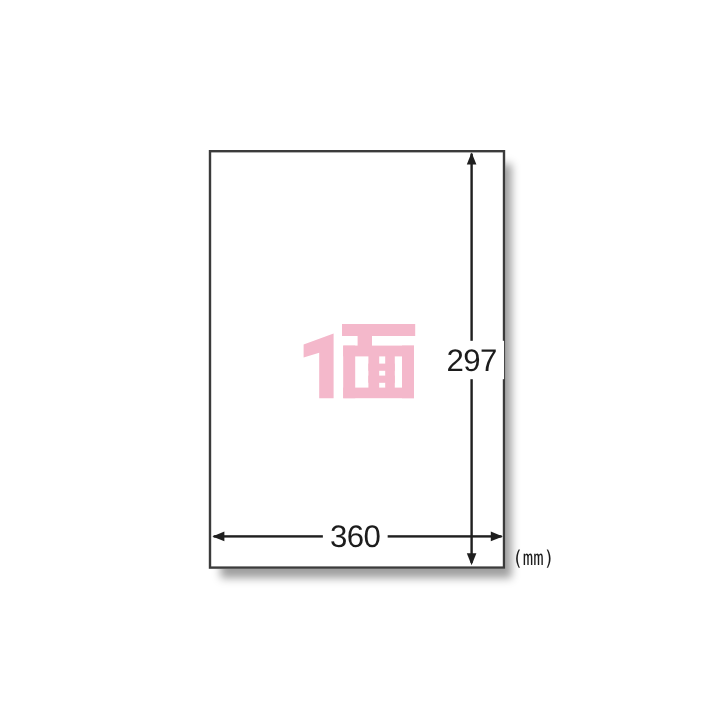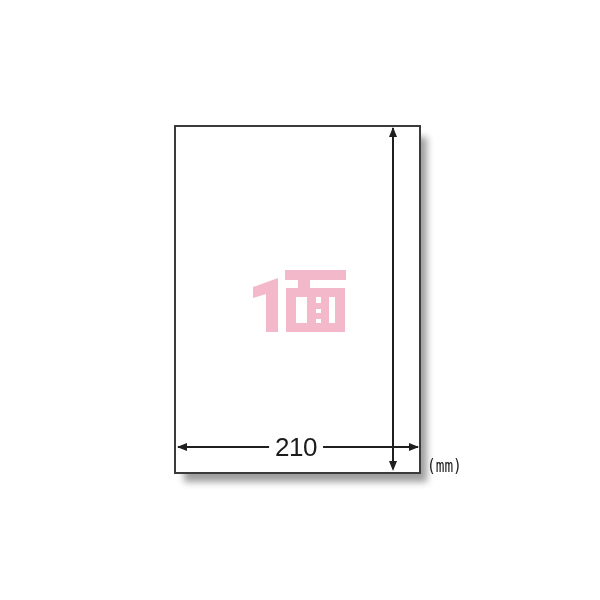--- a/index.html
+++ b/index.html
@@ -140,21 +140,22 @@
       <rect x="57" y="26" width="9" height="28"></rect>
       <rect x="71" y="26" width="8" height="28"></rect>
       <rect x="57" y="33" width="22" height="6"></rect>
       <rect x="57" y="43" width="22" height="6"></rect>
     </g>
   </svg>
 
   <div class="dim-line vline"></div>
   <div class="arrow arrow-up"></div>
   <div class="arrow arrow-down"></div>
+  <div class="dim-value height-value">297</div>
 
   <div class="dim-line hline"></div>
   <div class="arrow arrow-left"></div>
   <div class="arrow arrow-right"></div>
-  <div class="dim-value width-value">210</div>
+  <div class="dim-value width-value">360</div>
 
   <div class="unit-label">(mm)</div>
 
 </div>
 
 </body></html>

